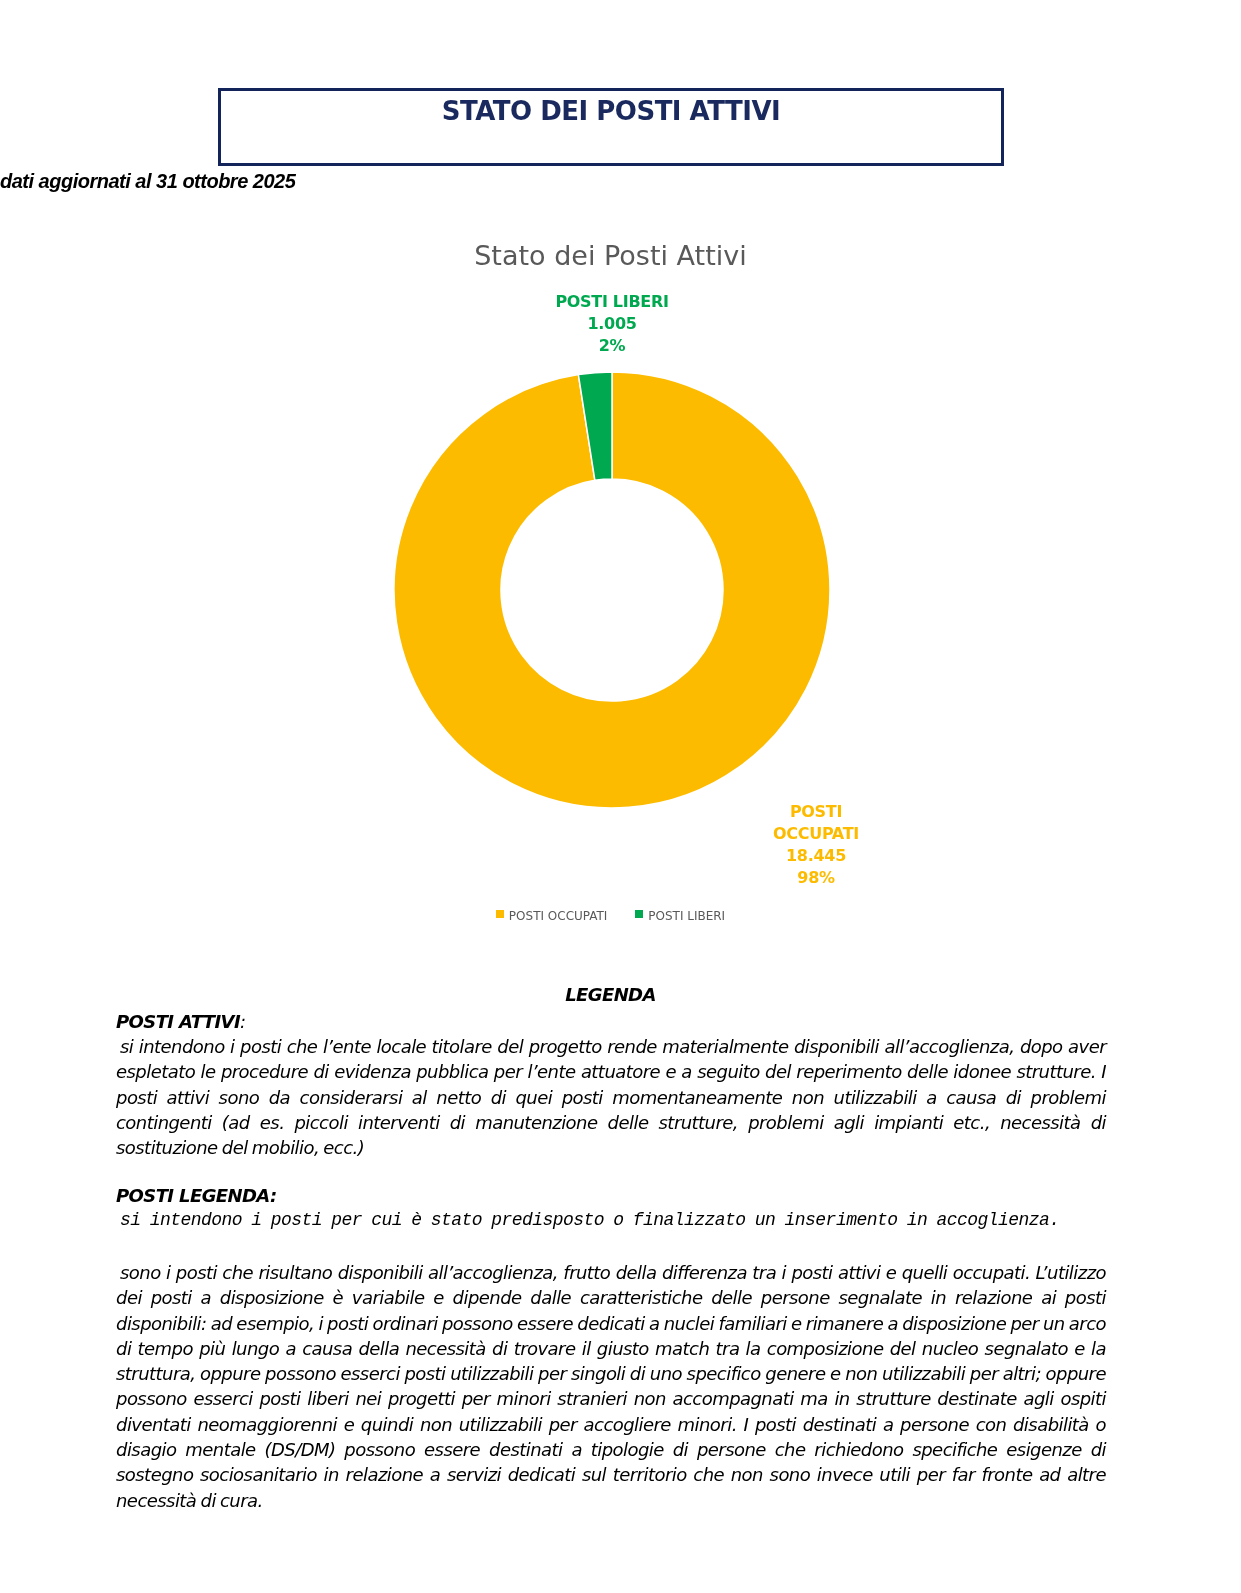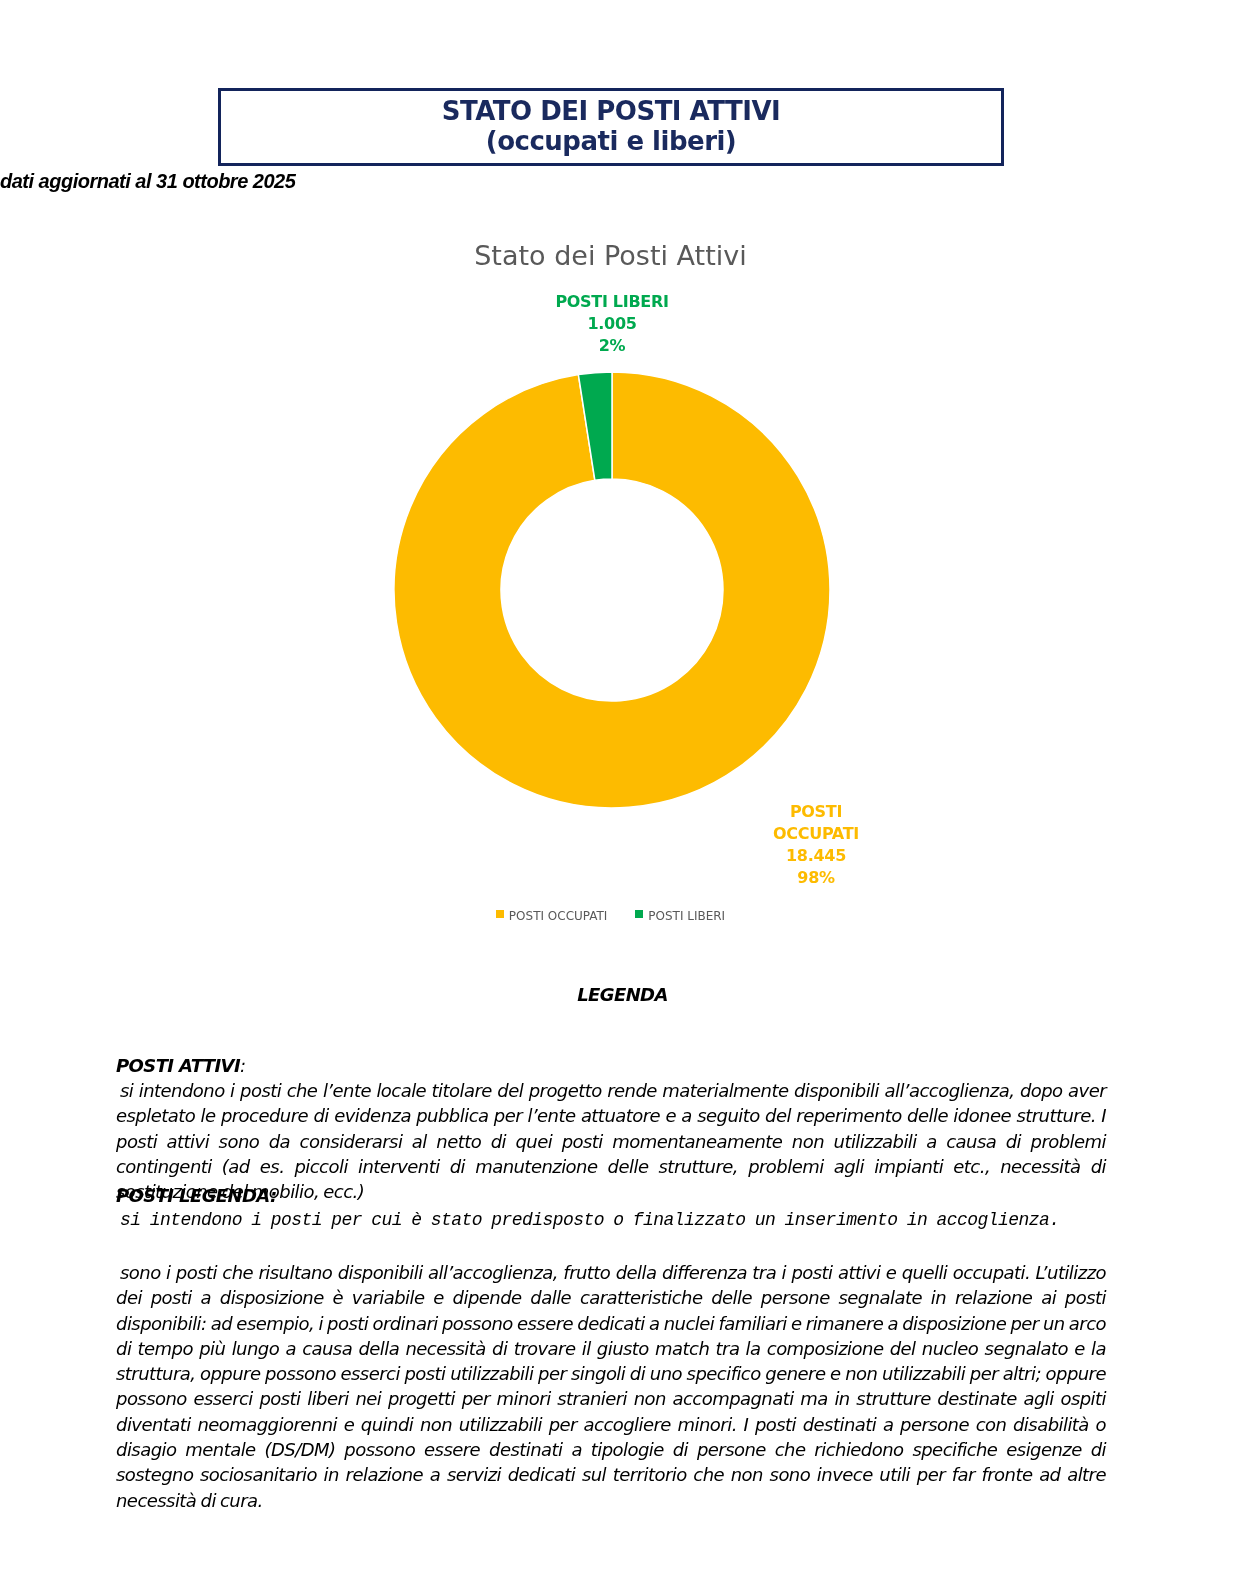--- a/index.html
+++ b/index.html
@@ -18,32 +18,31 @@
                  font-family: "DejaVu Sans", sans-serif; font-size: 27px; color: #595959; }
   .chart-svg { position: absolute; left: 0; top: 0; }
   .dlabel { position: absolute; text-align: center; font-family: "DejaVu Sans", sans-serif;
             font-weight: bold; font-size: 16px; line-height: 22px; letter-spacing: -0.3px; }
   .legend { position: absolute; left: 0; width: 1221px; top: 909px; text-align: center;
             font-family: "DejaVu Sans", sans-serif; font-size: 12px; color: #595959; }
   .legend-item { display: inline-block; margin: 0 12px; }
   .swatch { display: inline-block; width: 8px; height: 8px; margin-right: 5px; vertical-align: 2px; }
   .legenda-head { position: absolute; left: 0; width: 1221px; top: 984px; text-align: center;
                   font-family: "DejaVu Sans", sans-serif; font-weight: bold; font-style: italic;
-                  font-size: 18px; letter-spacing: -0.6px; padding-left: 12px; }
+                  font-size: 18px; letter-spacing: -0.6px; }
   .def { position: absolute; left: 116px; width: 990px; font-family: "DejaVu Sans", sans-serif; }
   .def-term { font-weight: bold; font-style: italic; font-size: 18px; letter-spacing: -0.6px; line-height: 24px; }
   .def-text { font-style: italic; font-size: 18px; line-height: 25.3px; text-align: justify;
               letter-spacing: -0.55px; word-spacing: -1px; }
 </style>
 </head>
 <body>
 
 <div class="title-box">
   <div class="title-line1">STATO DEI POSTI ATTIVI</div>
-  <div class="title-line2">(occupati e liberi)</div>
 </div>
 <div class="updated">dati aggiornati al 31 ottobre 2025</div>
 
 <div class="chart-title">Stato dei Posti Attivi</div>
 
 <svg class="chart-svg" width="1241" height="900" viewBox="0 0 1241 900">
   <g id="donut">
       <path d="M612,372 A218,218 0 1 1 578.3784067624889,374.60829062340554 L594.8807483974141,480.32807458347713 A111,111 0 1 0 612,479 Z" fill="#fdbb00" stroke="#ffffff" stroke-width="1.5"></path>
       <path d="M578.3784067624889,374.60829062340554 A218,218 0 0 1 612,372 L612,479 A111,111 0 0 0 594.8807483974141,480.32807458347713 Z" fill="#00a94f" stroke="#ffffff" stroke-width="1.5"></path>
     </g>
@@ -66,21 +65,21 @@
   <span class="legend-item">
     <span class="swatch" style="background:#fdbb00;"></span><span>POSTI OCCUPATI</span>
   </span>
   <span class="legend-item">
     <span class="swatch" style="background:#00a94f;"></span><span>POSTI LIBERI</span>
   </span>
 </div>
 
 <div class="legenda-head">LEGENDA</div>
 
-<div class="def" style="top:1054px;">
+<div class="def" style="top:1010px;">
   <div class="def-term"><span>POSTI ATTIVI</span><span style="font-weight:normal;">:</span></div>
   <div class="def-text" style="text-indent:4px;">si intendono i posti che l’ente locale titolare del progetto rende materialmente disponibili all’accoglienza, dopo aver espletato le procedure di evidenza pubblica per l’ente attuatore e a seguito del reperimento delle idonee strutture. I posti attivi sono da considerarsi al netto di quei posti momentaneamente non utilizzabili a causa di problemi contingenti (ad es. piccoli interventi di manutenzione delle strutture, problemi agli impianti etc., necessità di sostituzione del mobilio, ecc.)</div>
 </div>
 
 <div class="def" style="top:1184px;">
   <div class="def-term">POSTI LEGENDA:</div>
   <div class="def-text" style="text-indent:4px; text-align:left;font-family:Liberation Mono, monospace;">si intendono i posti per cui è stato predisposto o finalizzato un inserimento in accoglienza.</div>
 </div>
 
 <div class="def" style="top:1260px;">

